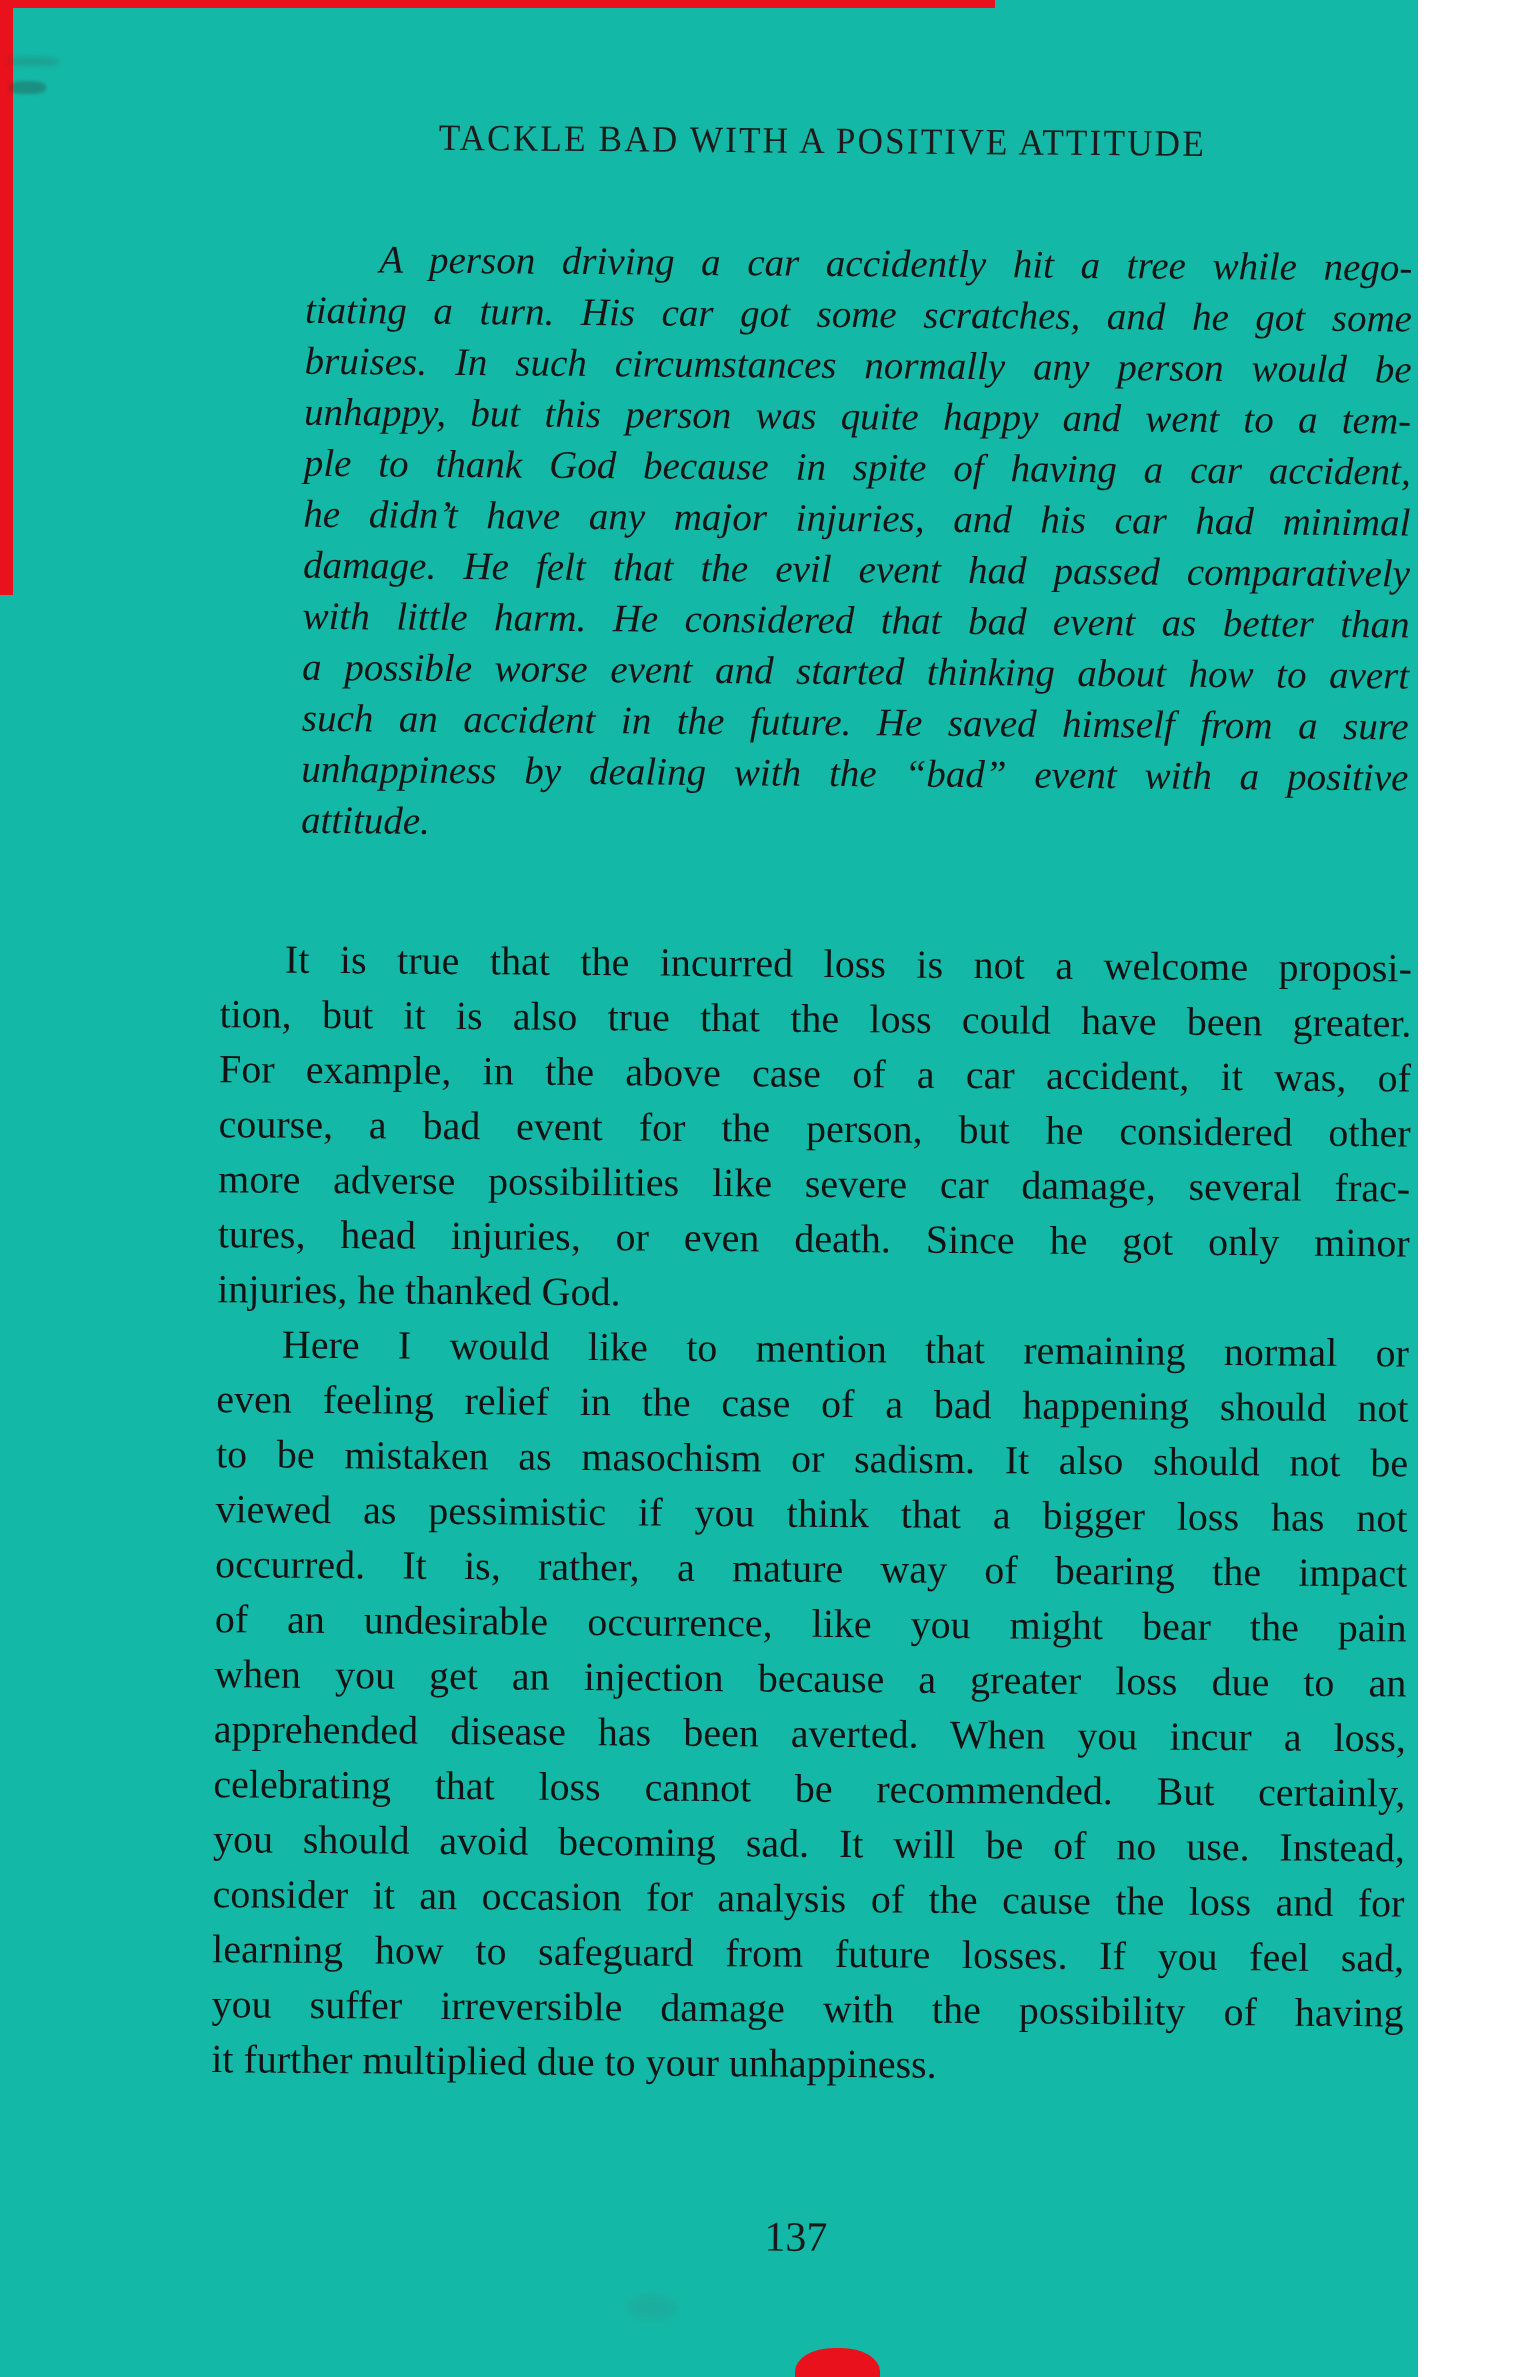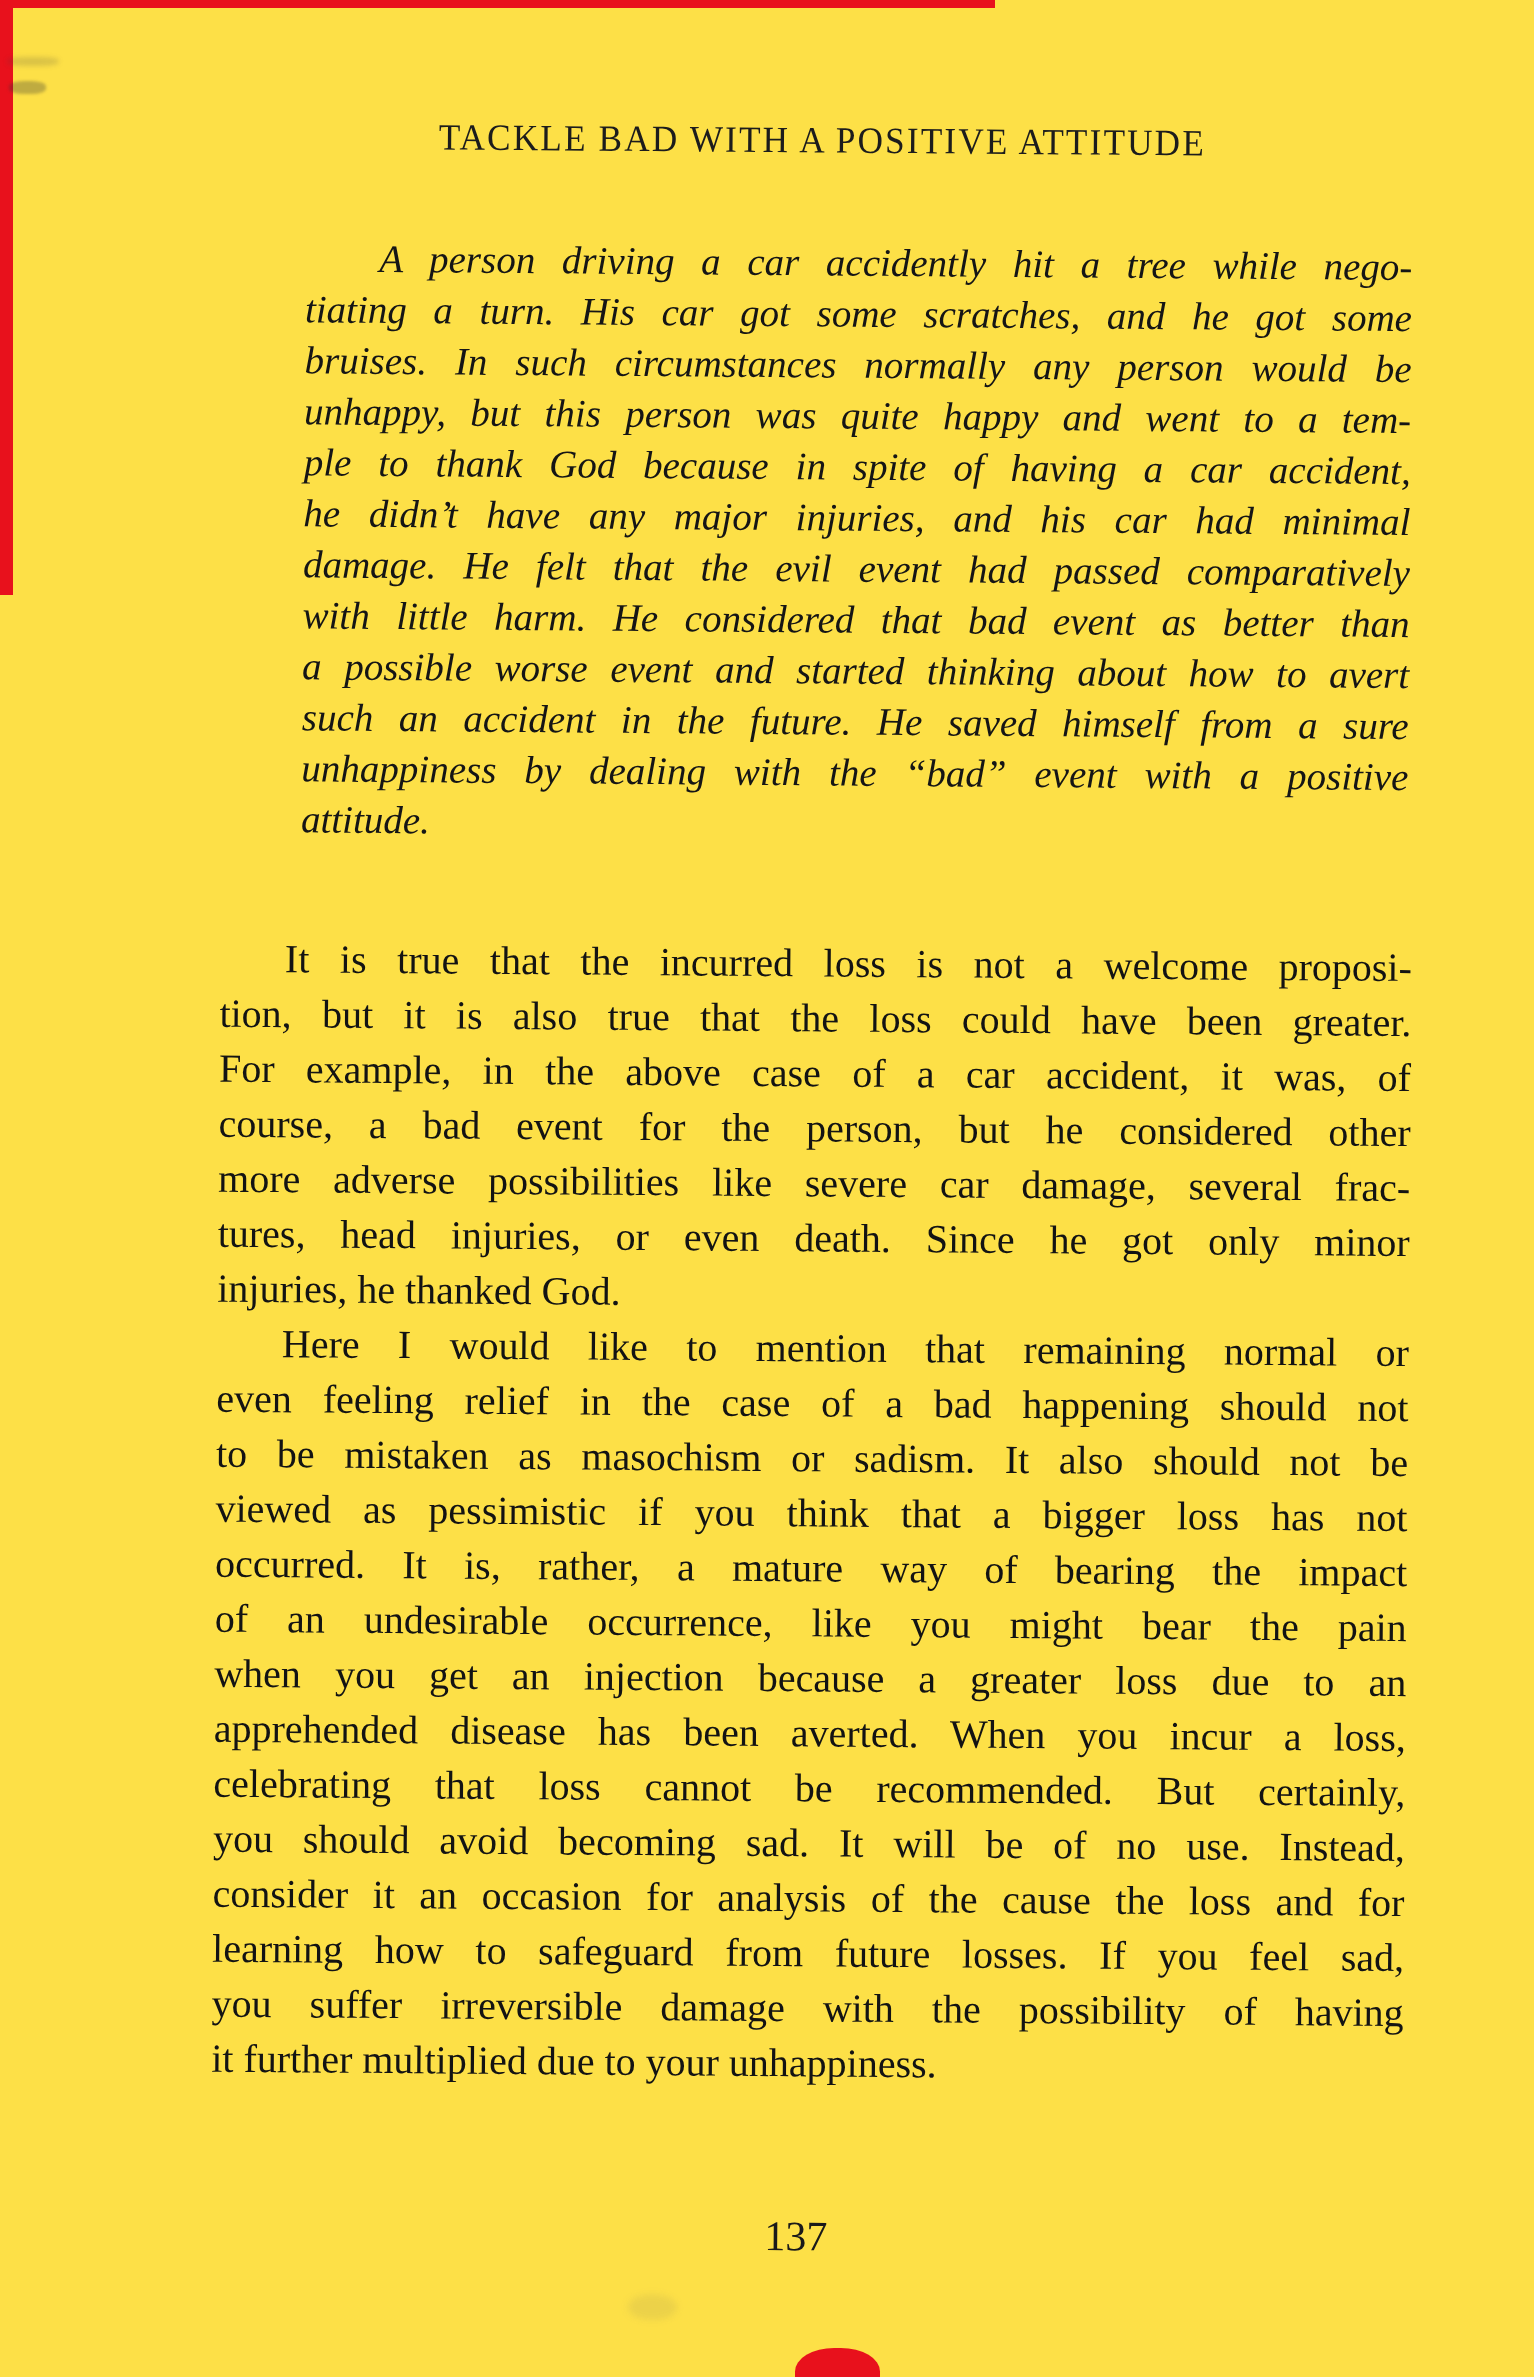--- a/index.html
+++ b/index.html
@@ -1,20 +1,20 @@
 <!DOCTYPE html>
 <html style="font-size:14.8px"><head>
 <meta charset="utf-8">
 <style>
   html, body { margin: 0; padding: 0; background: #ffffff; }
   .page {
     position: relative;
-    width: 1534px;
+    width: 1418px;
     height: 2377px;
-    background: #fde047;
+    background: #14b8a6;
     overflow: hidden;
     font-family: "Liberation Serif", serif;
     color: #141414;
   }
   
   .content {
     position: absolute;
     left: 0; top: 0; right: 0; bottom: 0;
     transform: rotate(0.45deg);
     transform-origin: 50% 40%;

